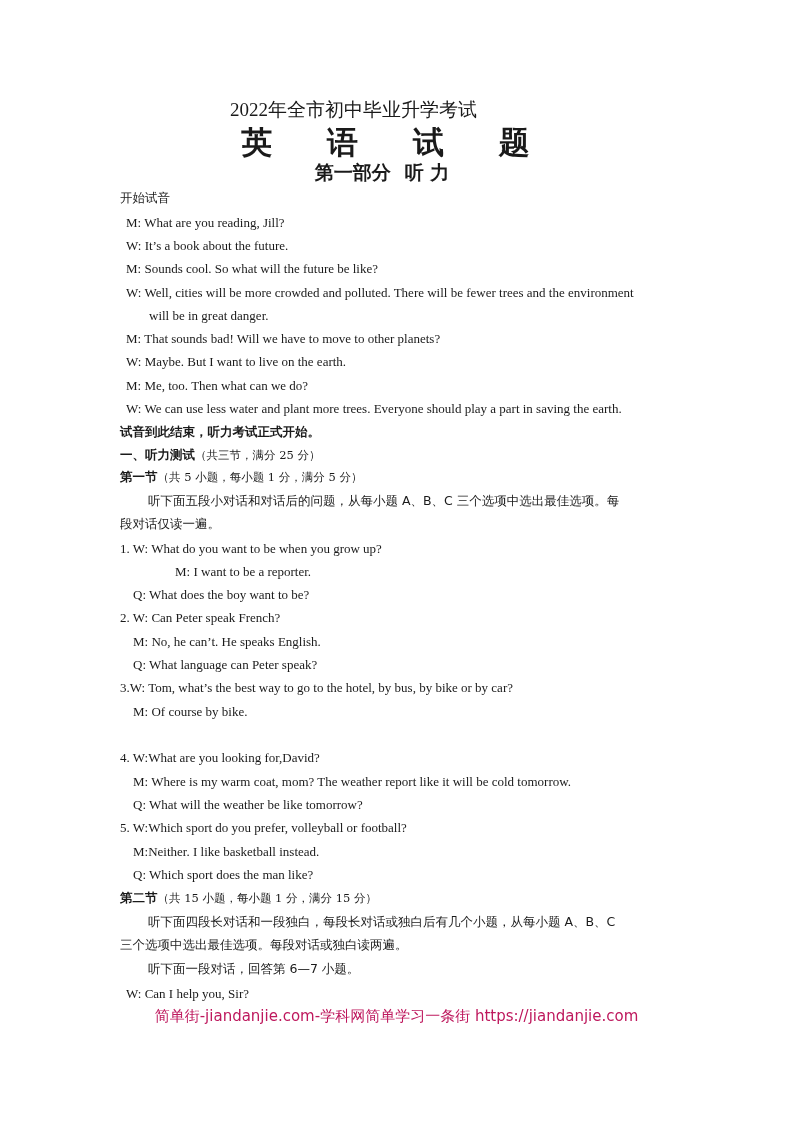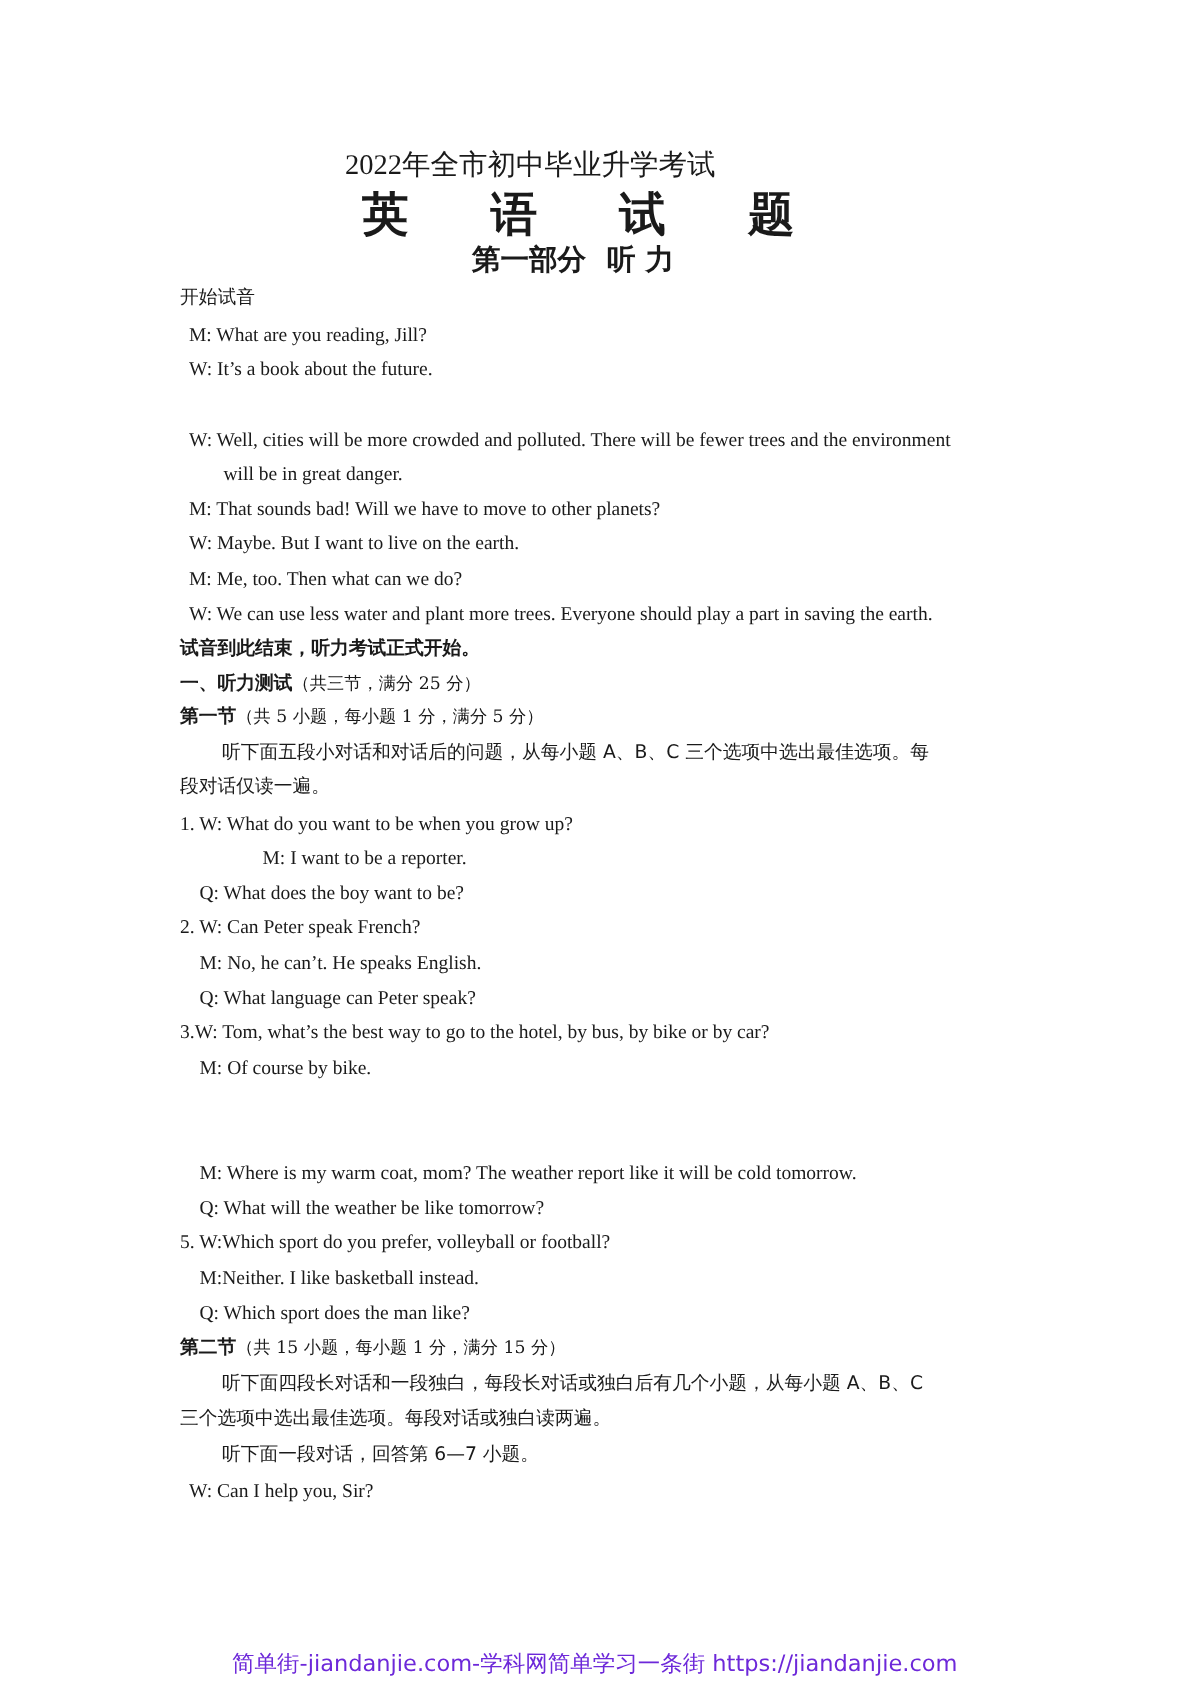--- a/index.html
+++ b/index.html
@@ -13,37 +13,38 @@
             font-family:"DejaVu Sans","Liberation Sans",sans-serif; }
   .title3 .gap { display:inline-block; width:14px; }
   .line { position:absolute; left:120px; font-size:13px; white-space:nowrap; line-height:18px; }
   .cn { font-family:"DejaVu Sans","Liberation Sans",sans-serif; font-size:12.5px; }
   .cnb { font-family:"DejaVu Sans","Liberation Sans",sans-serif; font-size:12.5px; font-weight:bold; }
   .cn-note { font-family:"DejaVu Serif","Liberation Serif",serif; font-size:11.5px; font-weight:normal; }
   .ind1 { left:126px; }
   .ind2 { left:149px; }
   .ind3 { left:133px; }
   .indp { left:148px; }
-  .footer { position:absolute; top:1100px; left:0; width:793px; text-align:center; color:#6d28d9; font-size:15px;
+  .footer { position:absolute; top:1007px; left:0; width:793px; text-align:center; color:#be185d; font-size:15px;
             font-family:"DejaVu Sans","Liberation Sans",sans-serif; }
 </style>
 </head>
 <body>
 
 <div class="page">
 
   <div class="title1">2022年全市初中毕业升学考试</div>
   <div class="title2">英 语 试 题</div>
   <div class="title3">
     <span>第一部分</span><span class="gap"></span><span>听 力</span>
   </div>
 
   <div class="line cn" style="top:189px;">开始试音</div>
   <div class="line ind1" style="top:214px;">M: What are you reading, Jill?</div>
   <div class="line ind1" style="top:237px;">W: It’s a book about the future.</div>
+  <div class="line ind1" style="top:260px;">M: Sounds cool. So what will the future be like?</div>
   <div class="line ind1" style="top:284px;">W: Well, cities will be more crowded and polluted. There will be fewer trees and the environment</div>
   <div class="line ind2" style="top:307px;">will be in great danger.</div>
   <div class="line ind1" style="top:353px;">W: Maybe. But I want to live on the earth.</div>
   <div class="line ind1" style="top:330px;">M: That sounds bad! Will we have to move to other planets?</div>
   <div class="line ind1" style="top:377px;">M: Me, too. Then what can we do?</div>
   <div class="line ind1" style="top:400px;">W: We can use less water and plant more trees. Everyone should play a part in saving the earth.</div>
   <div class="line cnb" style="top:423px;">试音到此结束，听力考试正式开始。</div>
 
   <div class="line cnb" style="top:446px;">
     <span>一、听力测试</span><span class="cn-note">（共三节，满分 25 分）</span>
@@ -58,20 +59,21 @@
   <div class="line ind3" style="top:563px;margin-left:42px;">M: I want to be a reporter.</div>
   <div class="line ind3" style="top:586px;">Q: What does the boy want to be?</div>
 
   <div class="line" style="top:609px;">2. W: Can Peter speak French?</div>
   <div class="line ind3" style="top:633px;">M: No, he can’t. He speaks English.</div>
   <div class="line ind3" style="top:656px;">Q: What language can Peter speak?</div>
 
   <div class="line" style="top:679px;">3.W: Tom, what’s the best way to go to the hotel, by bus, by bike or by car?</div>
   <div class="line ind3" style="top:703px;">M: Of course by bike.</div>
 
+  <div class="line" style="top:749px;">4. W:What are you looking for,David?</div>
   <div class="line ind3" style="top:773px;">M: Where is my warm coat, mom? The weather report like it will be cold tomorrow.</div>
   <div class="line ind3" style="top:796px;">Q: What will the weather be like tomorrow?</div>
 
   <div class="line" style="top:819px;">5. W:Which sport do you prefer, volleyball or football?</div>
   <div class="line ind3" style="top:843px;">M:Neither. I like basketball instead.</div>
   <div class="line ind3" style="top:866px;">Q: Which sport does the man like?</div>
 
   <div class="line cnb" style="top:889px;">
     <span>第二节</span><span class="cn-note">（共 15 小题，每小题 1 分，满分 15 分）</span>
   </div>

